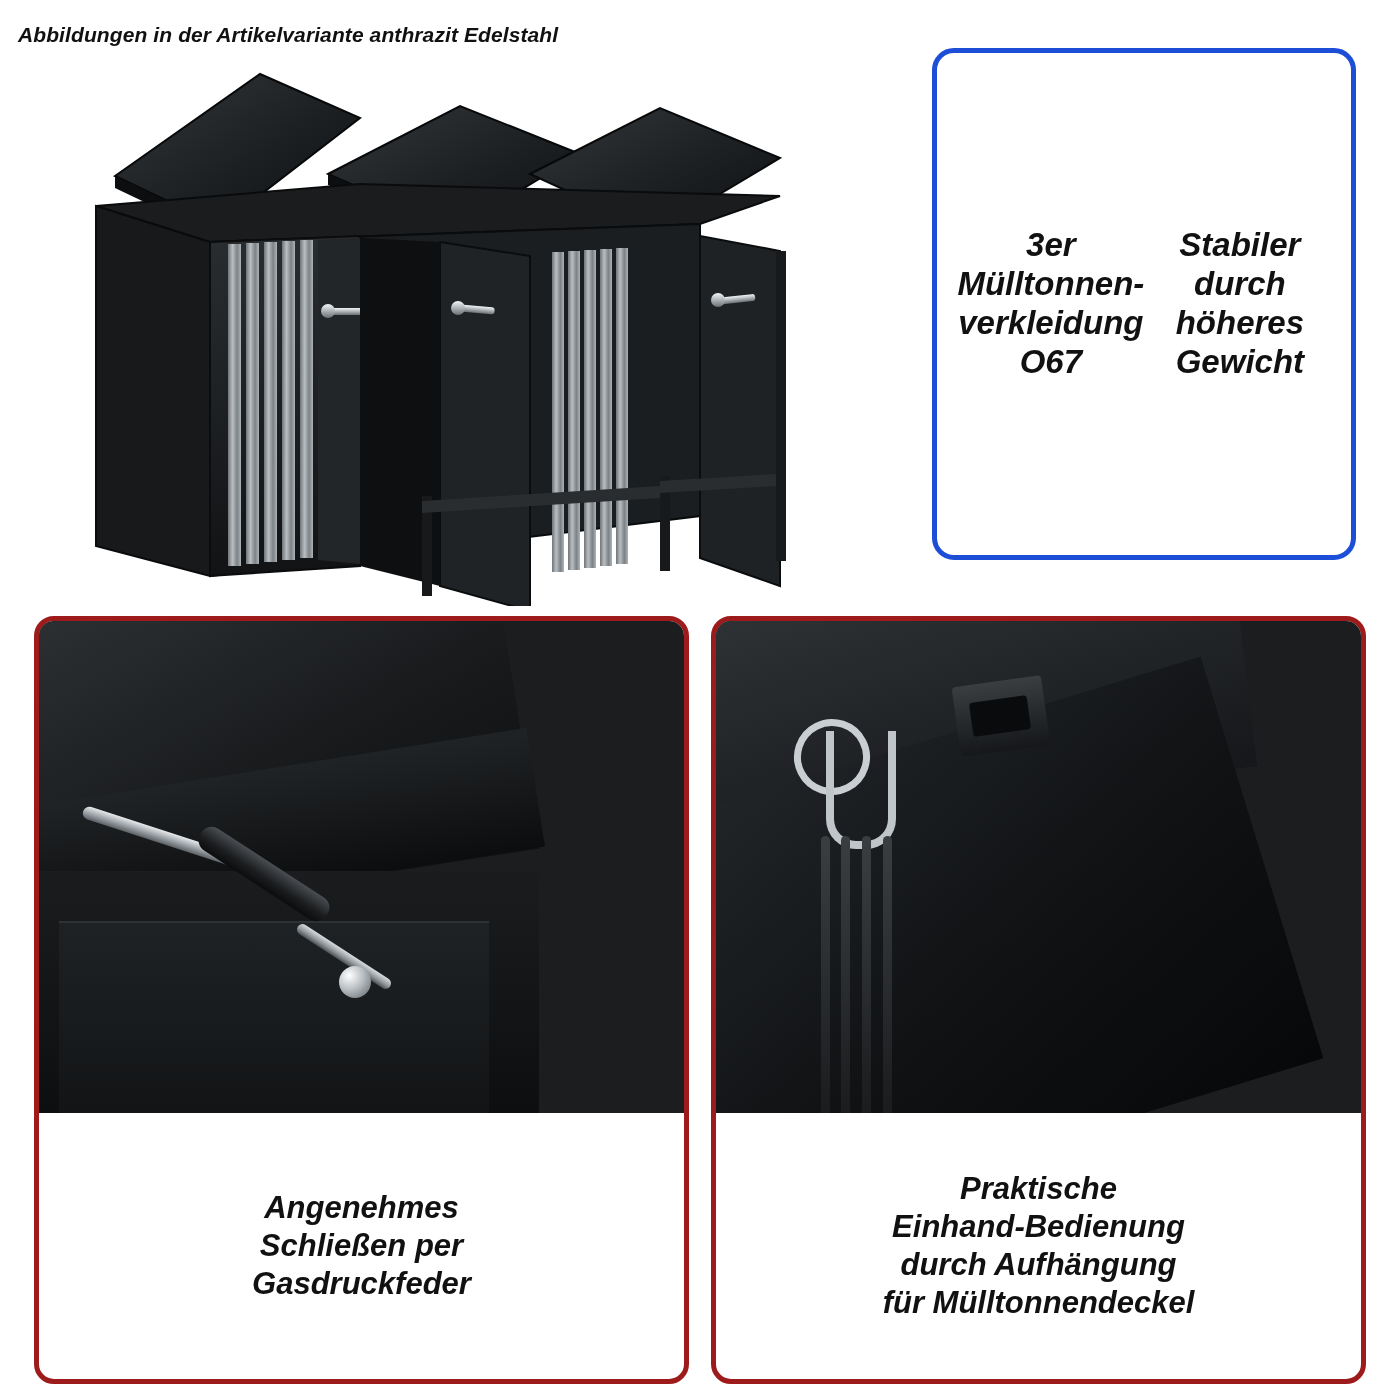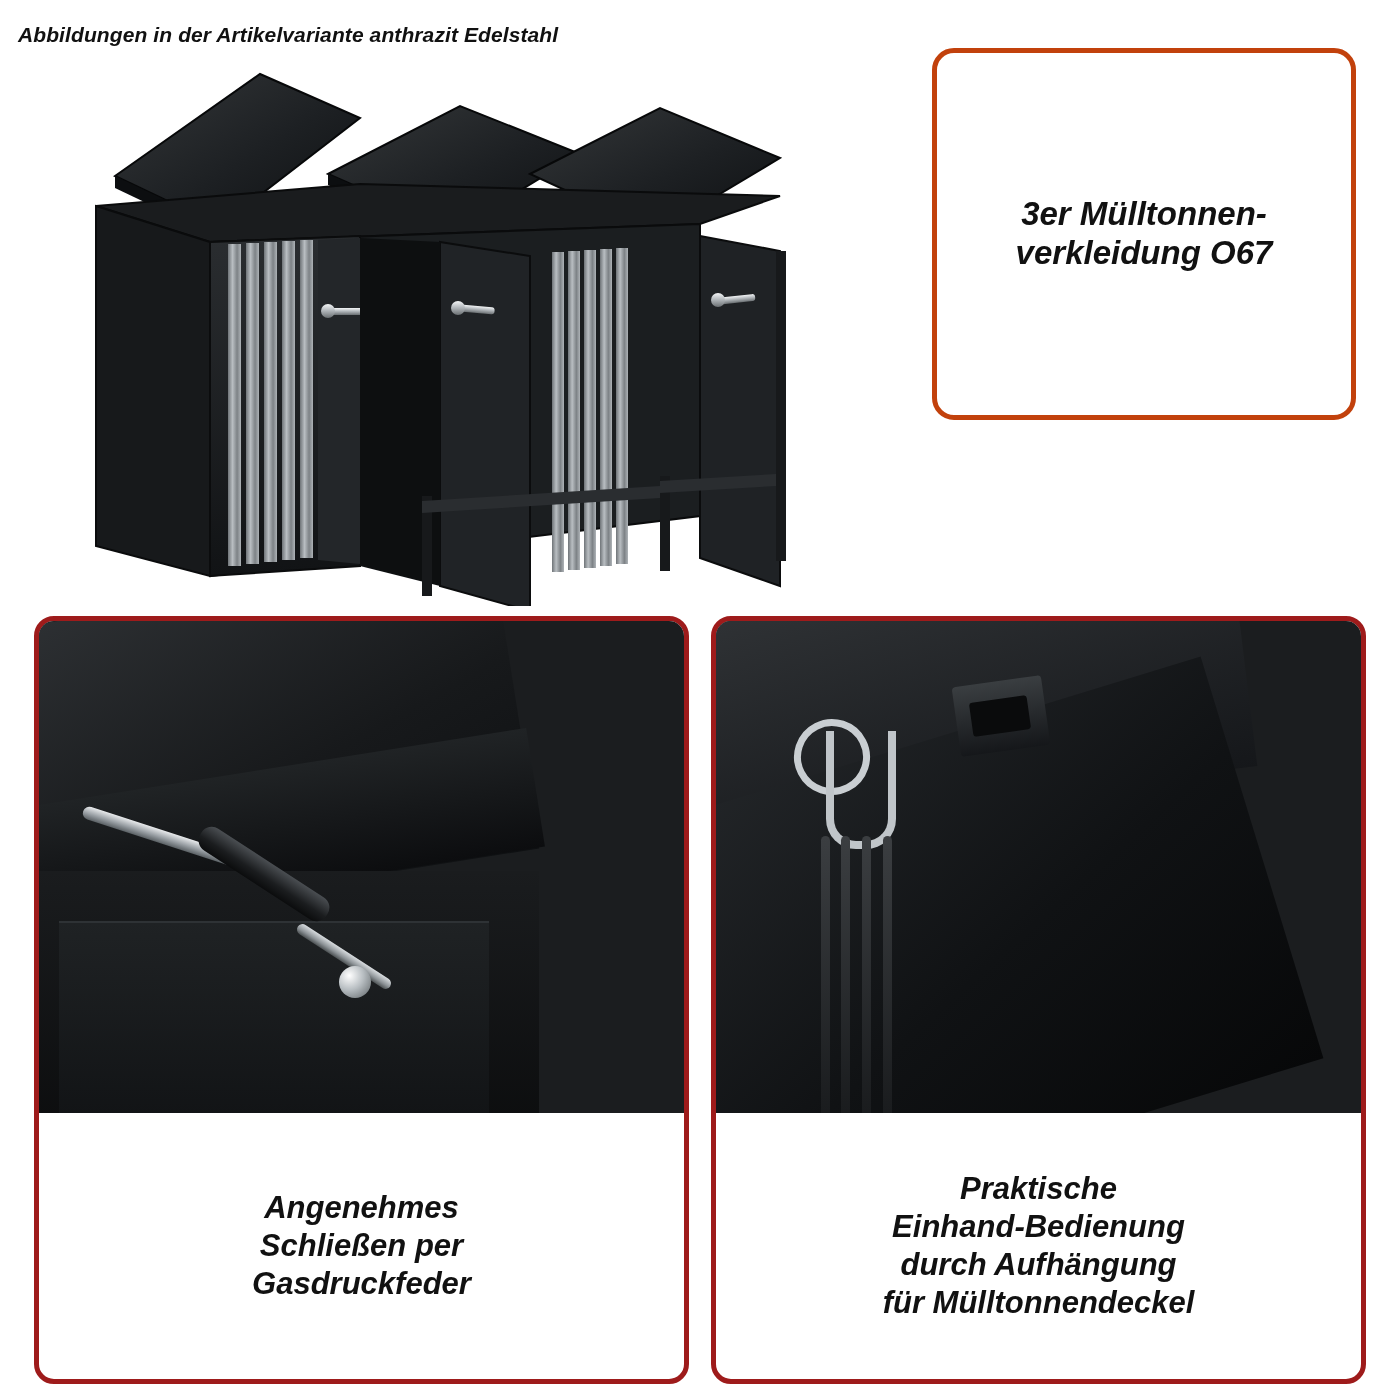--- a/index.html
+++ b/index.html
@@ -43,22 +43,22 @@
 
   
   .svg-wrap { position:absolute; inset:0; }
 
   
   .feature-box {
     position: absolute;
     left: 932px;
     top: 48px;
     width: 424px;
-    height: 372px;
-    border: 5px solid #c2410c;
+    height: 512px;
+    border: 5px solid #1d4ed8;
     border-radius: 22px;
     background: #ffffff;
     box-sizing: border-box;
     display: flex;
     flex-direction: row;
     align-items: center;
     justify-content: center;
     padding: 10px 18px;
   }
   .feature-line {
@@ -340,20 +340,22 @@
       <rect x="600" y="430" width="10" height="95" fill="#17191b"></rect>
       <rect x="716" y="205" width="10" height="310" fill="#17191b"></rect>
       <polygon points="362,455 600,440 600,452 362,467" fill="#2a2d30"></polygon>
       <polygon points="600,435 716,428 716,440 600,447" fill="#2a2d30"></polygon>
     </svg>
   </div>
 
   <div class="feature-box">
     <div class="feature-line">3er Mülltonnen-
 verkleidung O67</div>
+    <div class="feature-line">Stabiler durch
+höheres Gewicht</div>
   </div>
 
   <div class="cards">
 
     <div class="card">
       <div class="card-photo">
         <div class="blk gs-lid"></div>
         <div class="blk gs-lid2"></div>
         <div class="blk gs-body"></div>
         <div class="blk gs-panel"></div>

